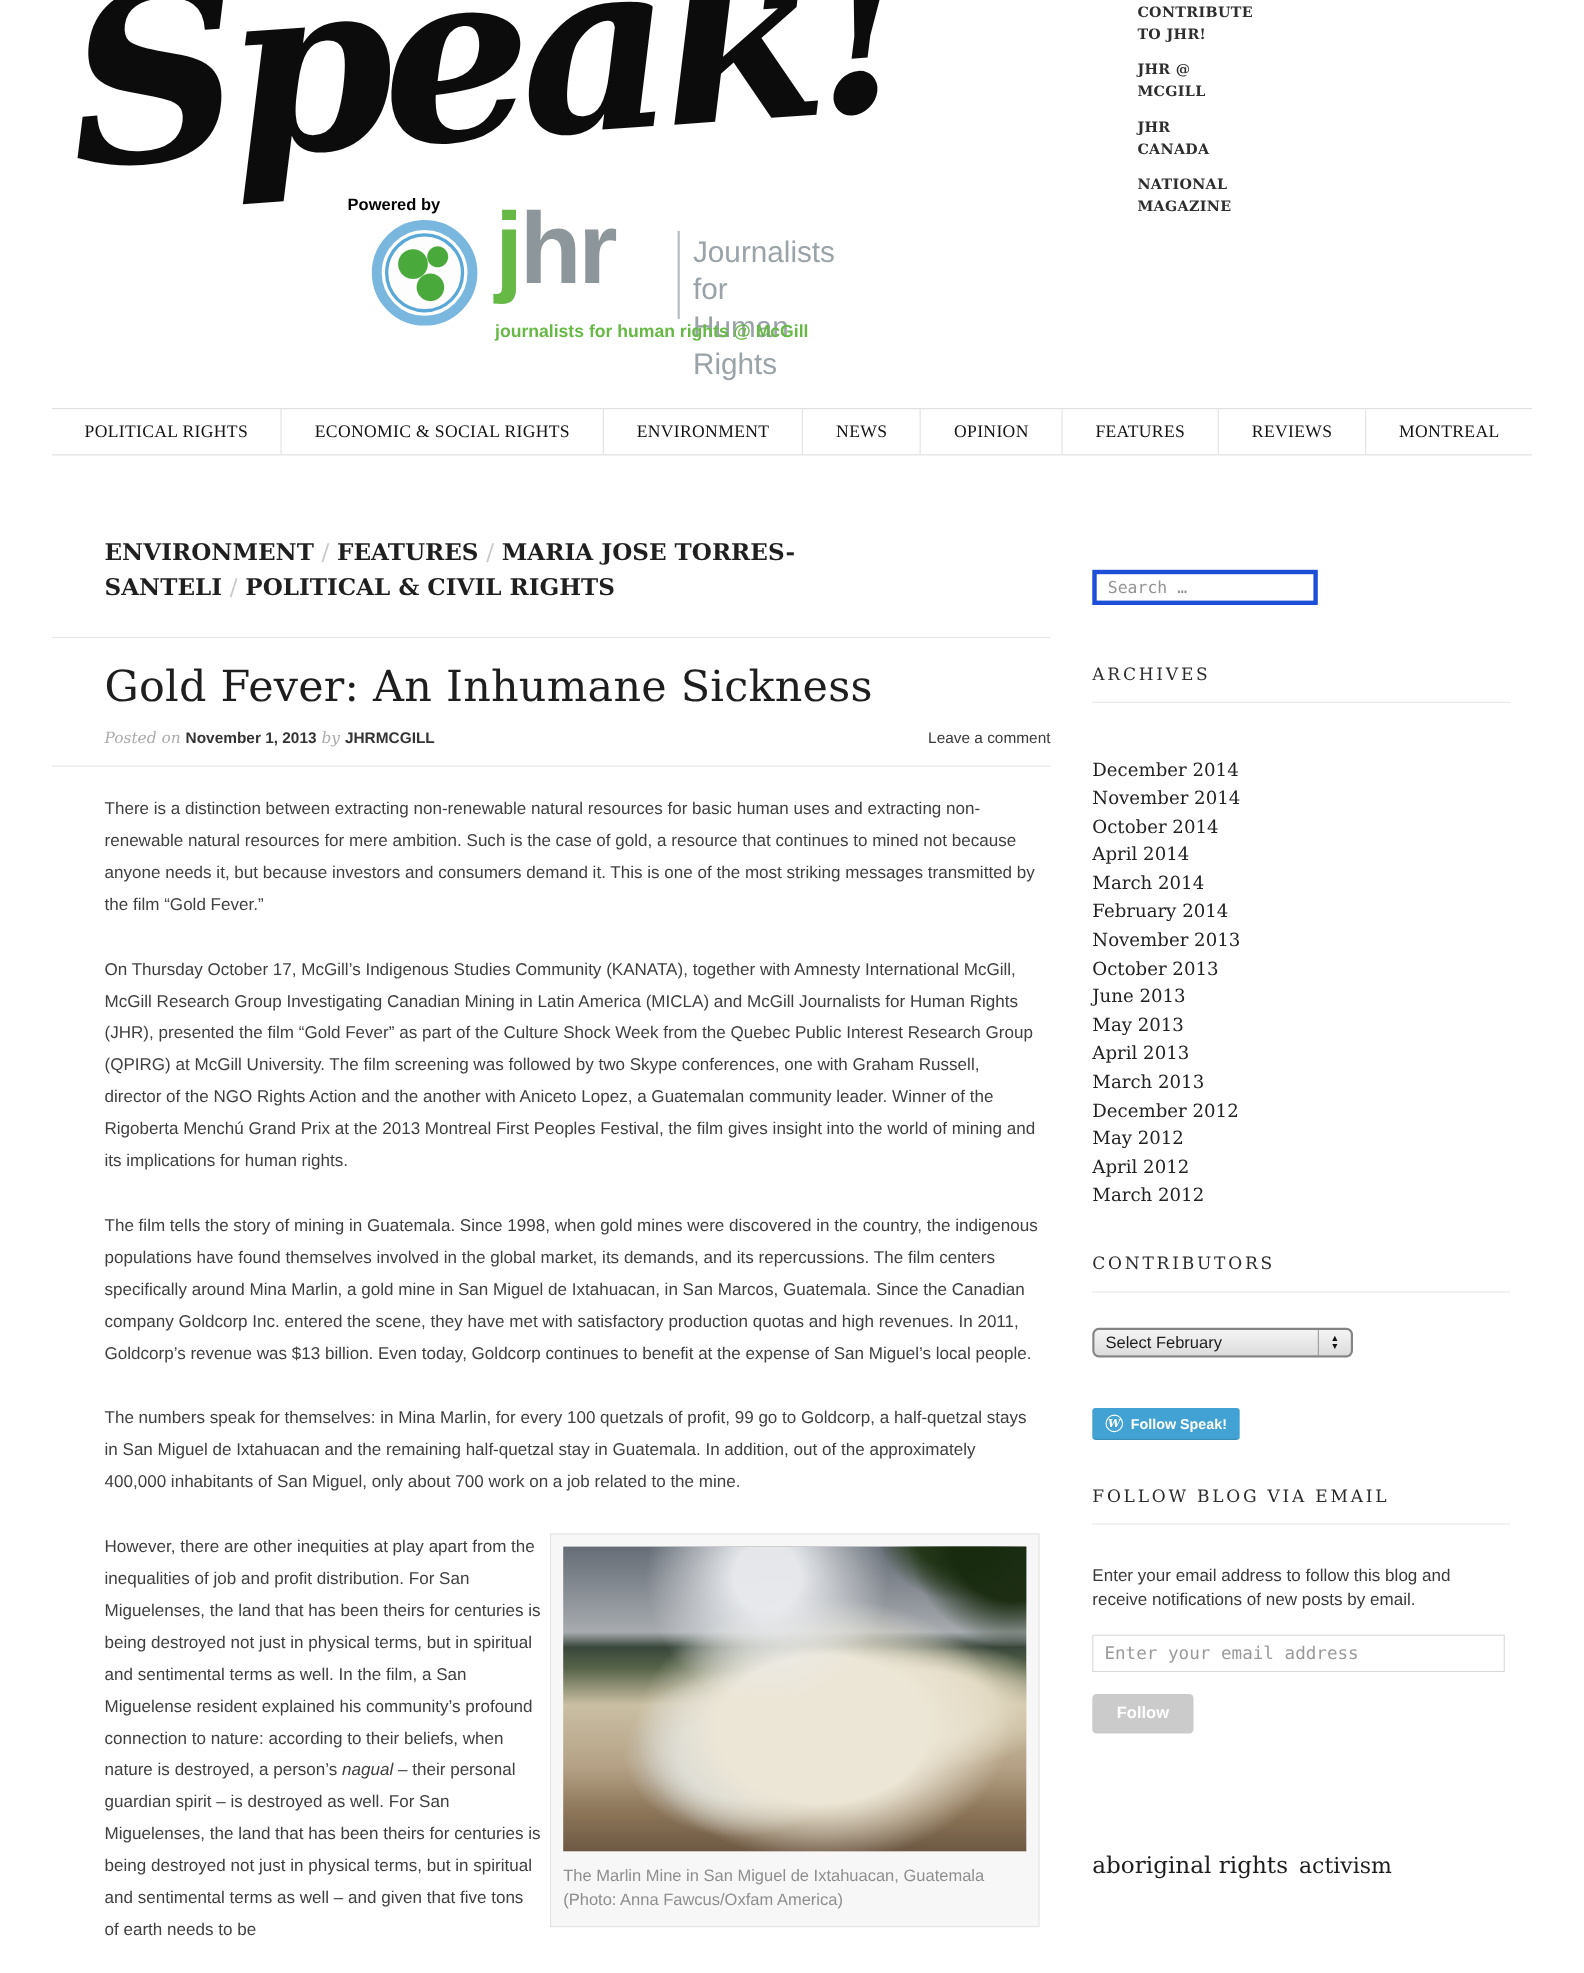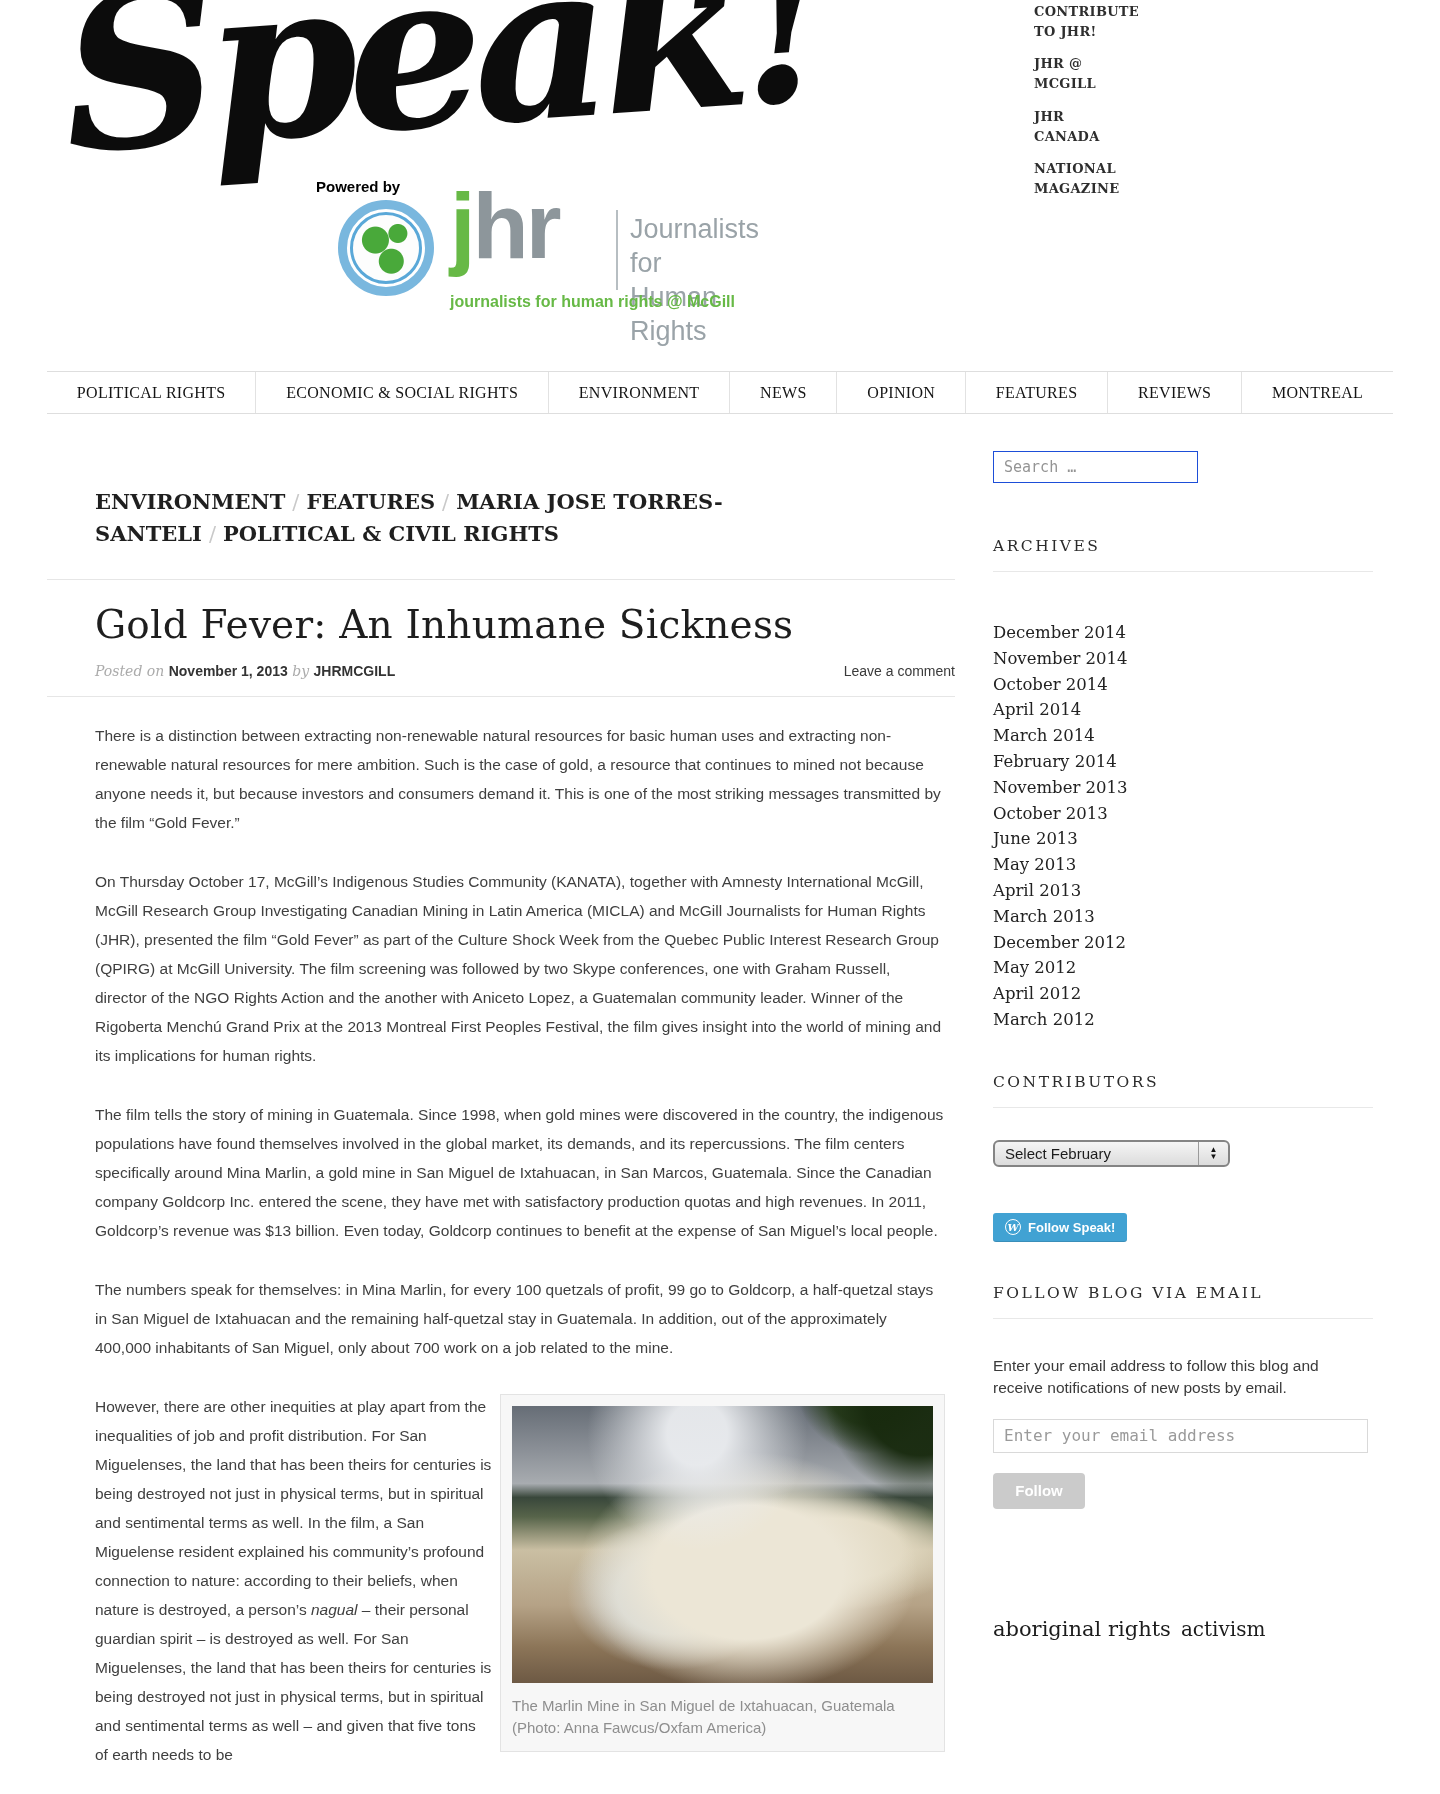--- a/index.html
+++ b/index.html
@@ -110,21 +110,21 @@
       radial-gradient(ellipse at 38% 68%, #d3d6d3 0 55px, rgba(211,214,211,0) 105px),
       linear-gradient(180deg,
         #666d76 0%, #8b9097 16%, #a8acb0 28%,
         #39473b 33%, #57644a 40%,
         #cabfa3 52%, #b5a286 72%, #8c7558 87%, #6d5944 100%);
   }
   figcaption { margin-top:12px; font-size:15px; line-height:22px; color:#8e8e8e; }
 
   
   .search-input {
-    margin-top:37px; width:205px; height:32px; border:1px solid #1d4ed8; background:#fff;
+    margin-top:104px; width:205px; height:32px; border:4px solid #1d4ed8; background:#fff;
     font-family:"DejaVu Sans Mono", monospace; font-size:15px; color:#6f6f6f; padding:0 10px; outline:none;
   }
   .search-input::placeholder { color:#949494; }
   .side-heading {
     font-family:"DejaVu Serif", serif; font-size:15.5px; letter-spacing:2.5px; color:#2b2b2b; font-weight:400;
   }
   .arch-head { margin-top:54px; }
   .side-divider { height:1px; background:#e8e8e8; width:100%; margin-top:16px; }
   #archives-list { margin-top:48px; }
   .arch-item {

